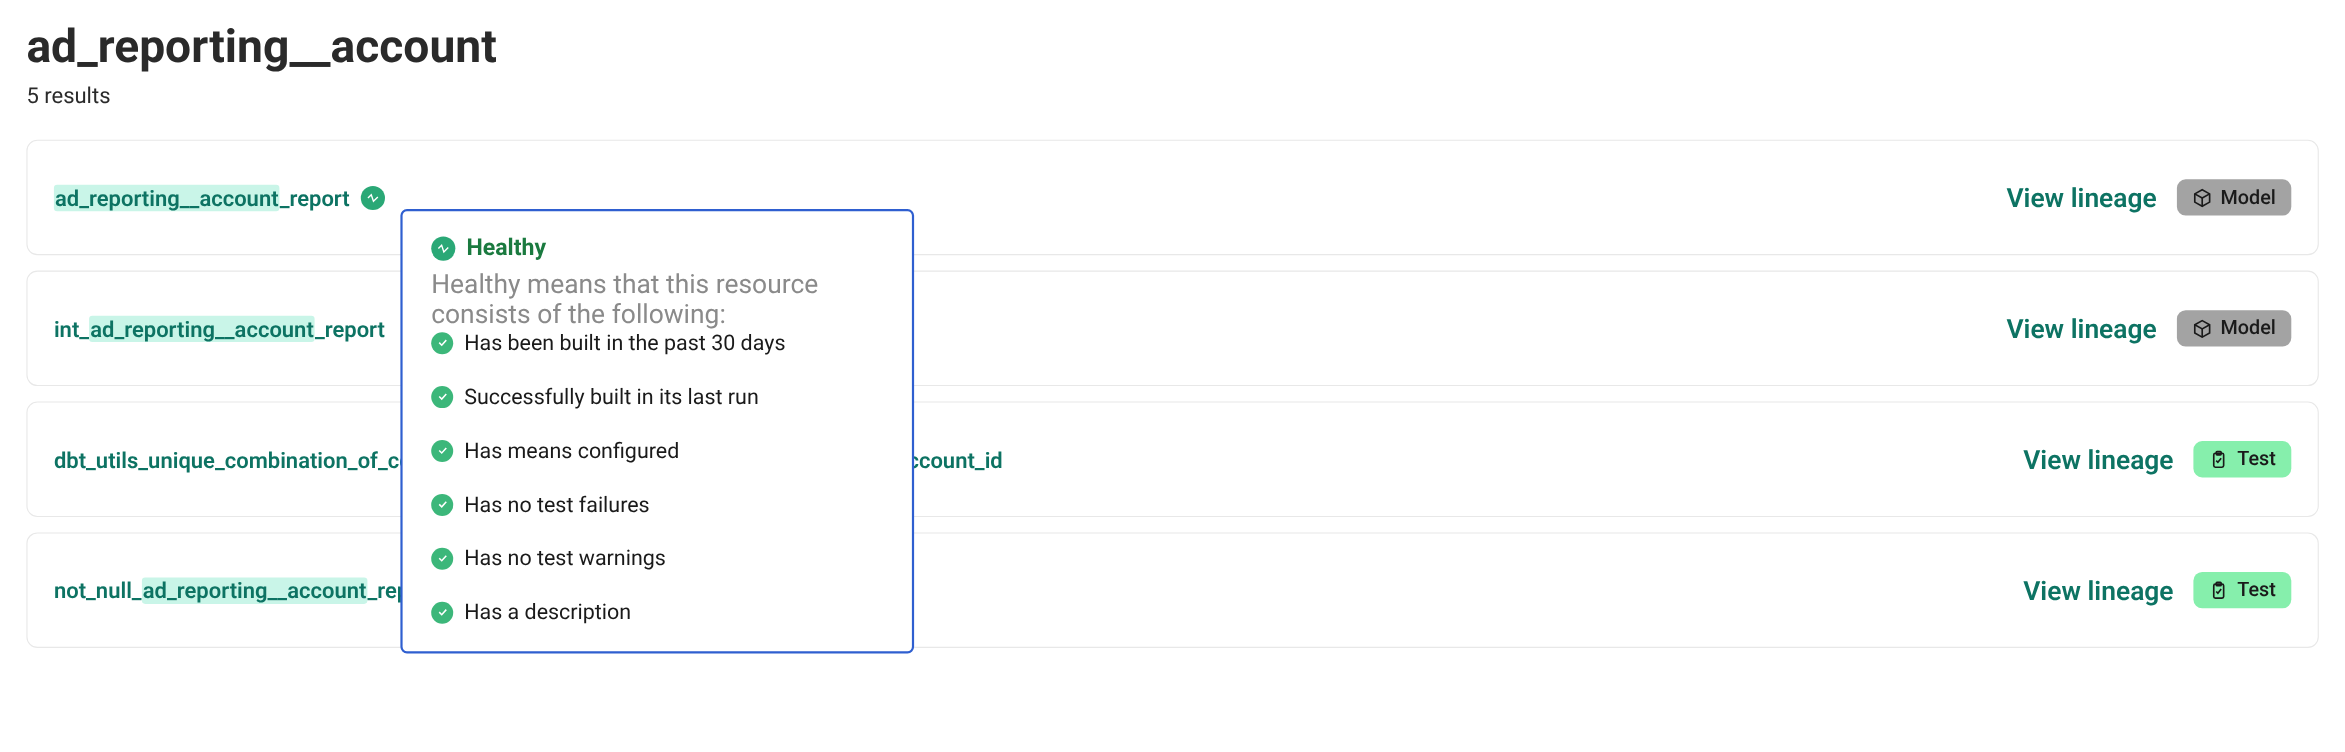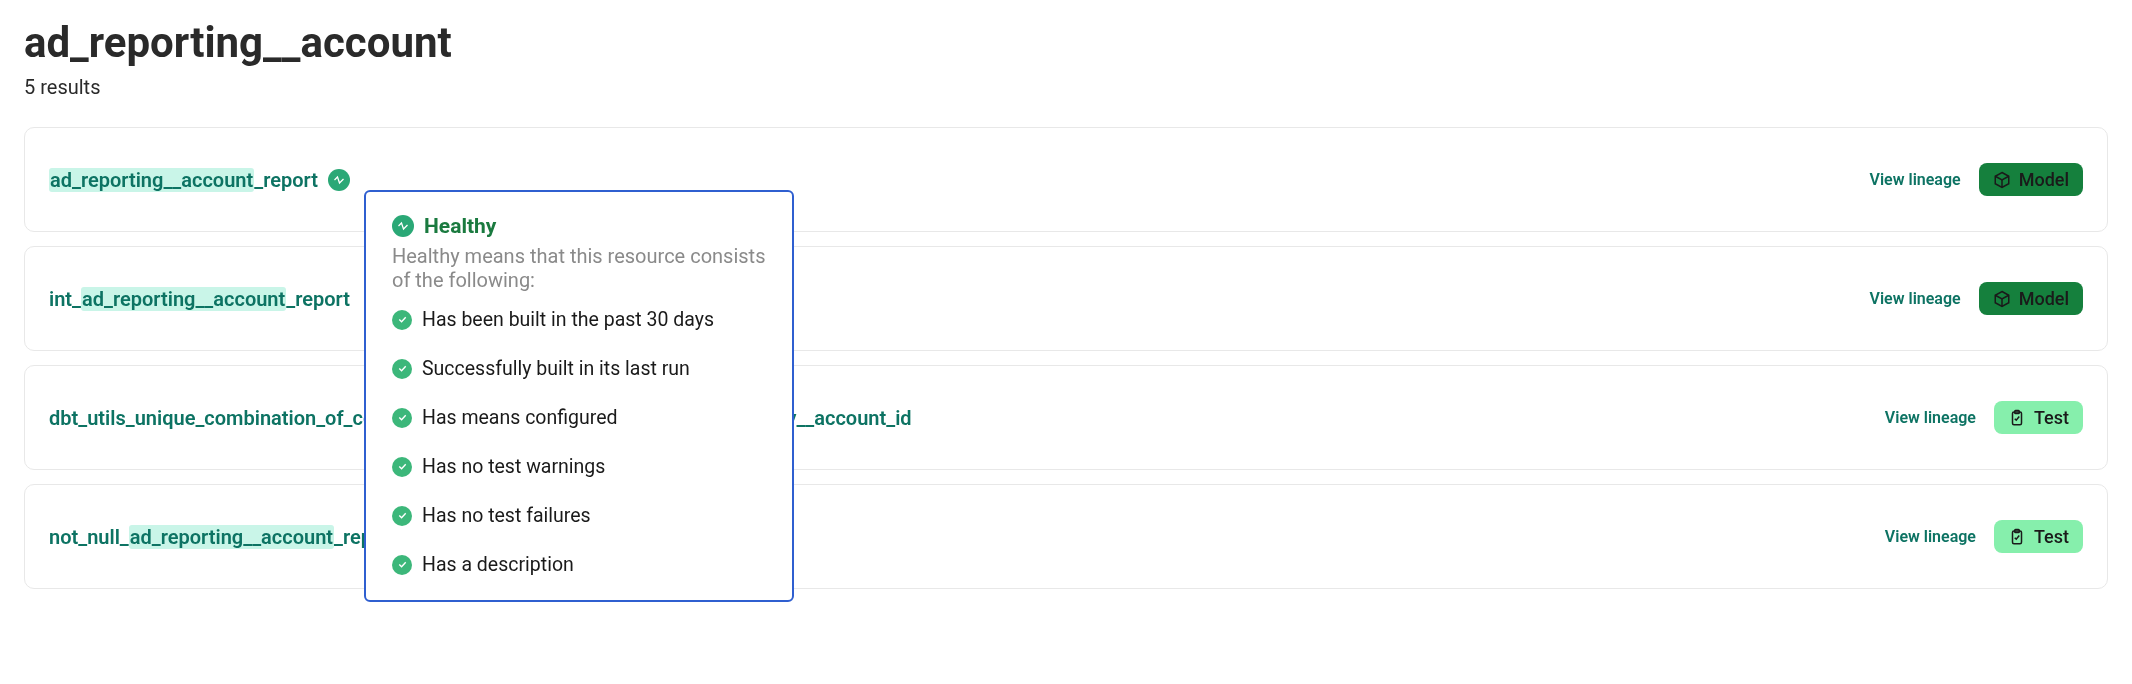--- a/index.html
+++ b/index.html
@@ -58,63 +58,62 @@
   }
   .scallop svg { width:12px; height:12px; stroke:#fff; stroke-width:2.5; fill:none; }
   .row-right {
     display: flex;
     align-items: center;
     gap: 18px;
   }
   .view-lineage {
     color: #0d7363;
     font-weight: 600;
-    font-size: 16px;
+    font-size: 24px;
     cursor: pointer;
   }
   .pill {
     display: inline-flex;
     align-items: center;
     gap: 8px;
     padding: 6px 14px;
     border-radius: 8px;
     font-size: 18px;
     font-weight: 500;
   }
-  .pill-model { background: #15803d; color: #1a1a1a; }
+  .pill-model { background: #a3a3a3; color: #1a1a1a; }
   .pill-test  { background: #86efac; color: #1a1a1a; }
   .pill svg { width: 18px; height: 18px; }
 
   
   .popover {
     position: absolute;
     left: 340px;
     top: 172px;
-    width: 430px;
+    width: 467px;
     background: #fff;
     border: 2px solid #2f5fd0;
     border-radius: 6px;
     padding: 22px 26px 24px;
     z-index: 50;
   }
   .popover-header {
     display: flex;
     align-items: center;
     gap: 10px;
     margin-bottom: 6px;
   }
   .popover-title {
     color: #1a7a3f;
     font-weight: 700;
     font-size: 21px;
   }
   .popover-sub {
     color: #8a8a8a;
-    font-size: 20px;
-    margin-bottom: 16px;
+    font-size: 24px;
   }
   .check-list {
     list-style: none;
     display: flex;
     flex-direction: column;
     gap: 26px;
   }
   .check-item {
     display: flex;
     align-items: center;
@@ -258,34 +257,34 @@
             </svg>
           </span>
         <span>Has means configured</span>
       </li>
       <li class="check-item">
         <span class="check-dot">
             <svg viewBox="0 0 24 24">
               <path d="M5 12 L10 17 L19 7"></path>
             </svg>
           </span>
+        <span>Has no test failures</span>
+      </li>
+      <li class="check-item">
+        <span class="check-dot">
+            <svg viewBox="0 0 24 24">
+              <path d="M5 12 L10 17 L19 7"></path>
+            </svg>
+          </span>
         <span>Has no test warnings</span>
       </li>
       <li class="check-item">
         <span class="check-dot">
             <svg viewBox="0 0 24 24">
               <path d="M5 12 L10 17 L19 7"></path>
             </svg>
           </span>
-        <span>Has no test failures</span>
-      </li>
-      <li class="check-item">
-        <span class="check-dot">
-            <svg viewBox="0 0 24 24">
-              <path d="M5 12 L10 17 L19 7"></path>
-            </svg>
-          </span>
         <span>Has a description</span>
       </li>
     </ul>
   </div>
 
 </div>
 
 </body></html>

